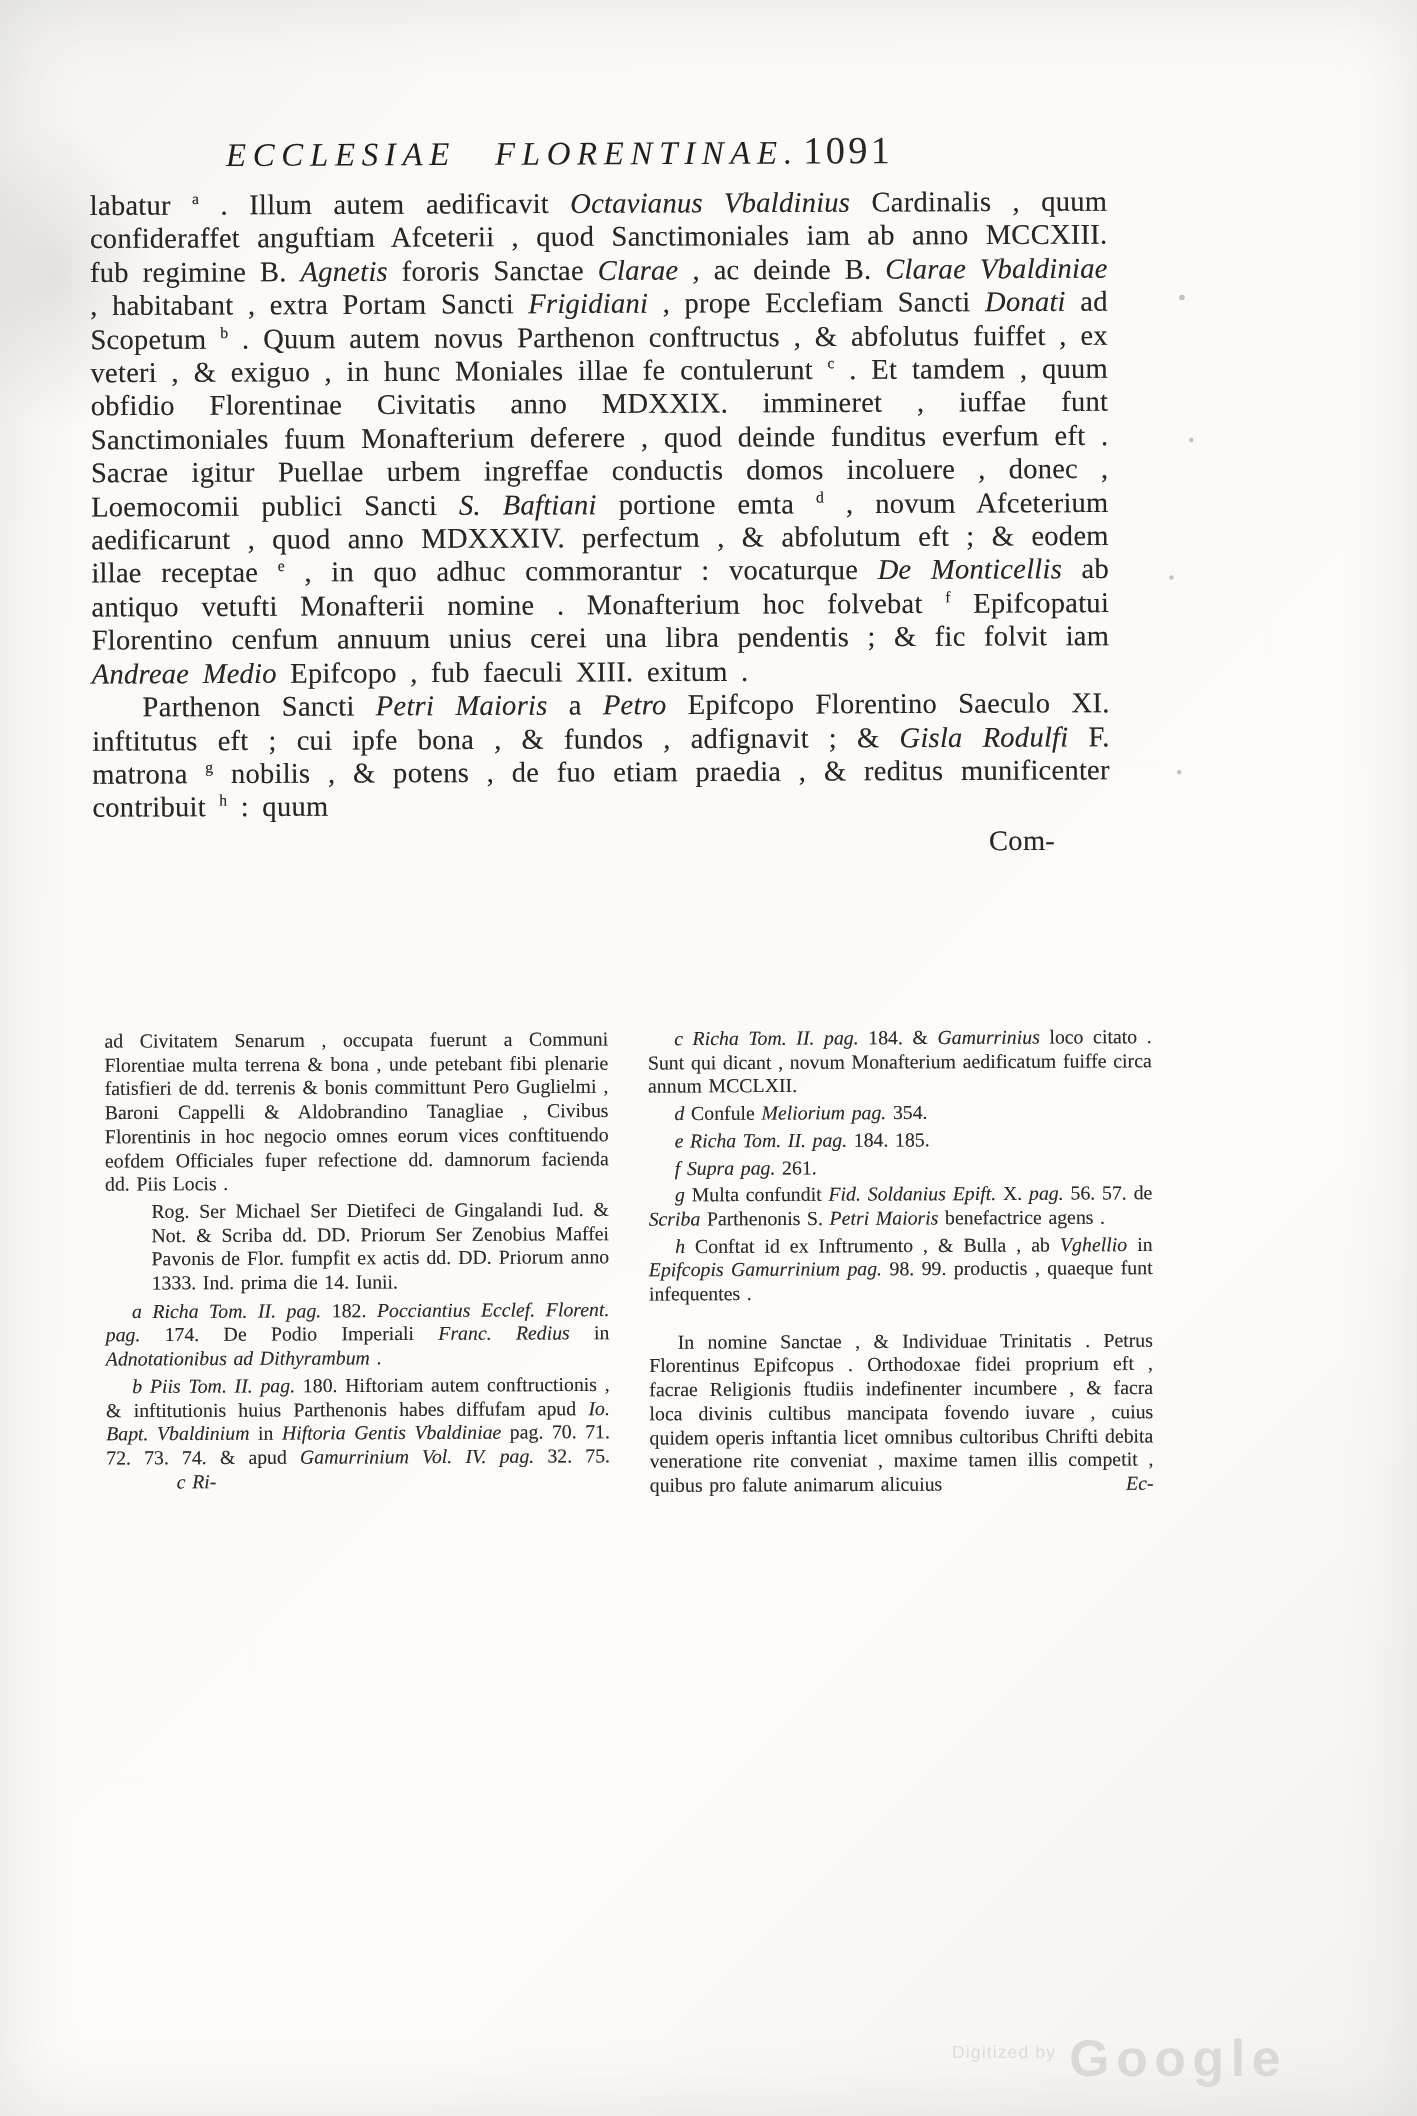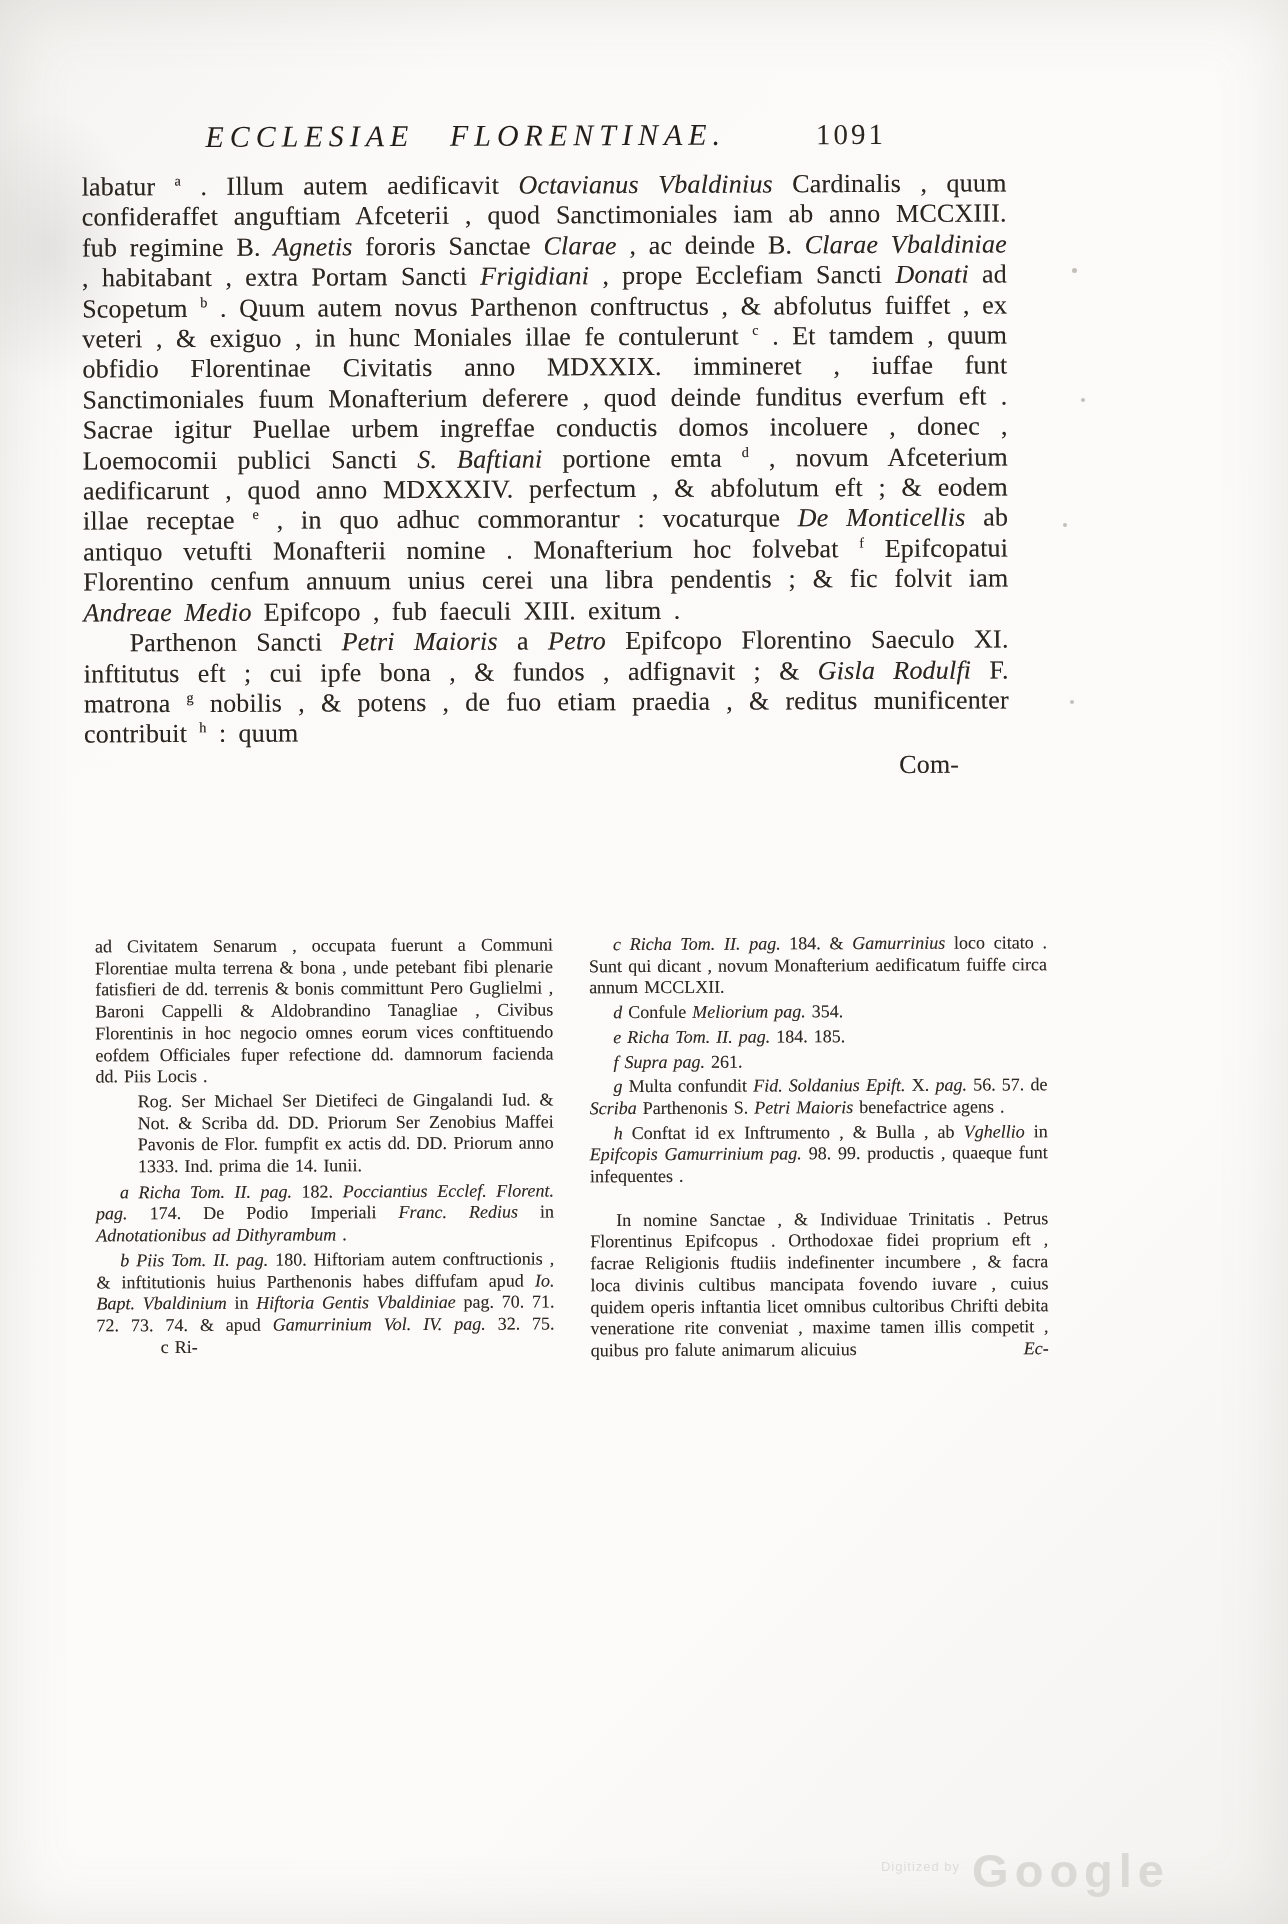--- a/index.html
+++ b/index.html
@@ -29,21 +29,21 @@
   .speck.s3 { left: 1063px; top: 523px; width: 4px; height: 4px; }
   .speck.s4 { left: 1070px; top: 700px; width: 4px; height: 4px; }
 
   .page-header { position: absolute; top: 118px; left: 85px; width: 925px; white-space: nowrap; }
   .running-title {
     display: inline-block; margin-left: 124px;
     font-style: italic;
     font-size: 30px; letter-spacing: 6px; word-spacing: 22px;
     color: #221e19;
   }
-  .page-number { display: inline-block; margin-left: 86px; font-size: 29px; letter-spacing: 3px; color: #2b2620; }
+  .page-number { display: inline-block; font-size: 35px; letter-spacing: 3px; color: #2b2620; }
 
   .body-text {
     position: absolute; top: 170px; left: 85px; width: 925px;
     font-size: 26px; line-height: 30.4px;
     text-align: justify; word-spacing: 5.5px; letter-spacing: .2px;
     color: #2b2620;
     text-shadow: 0 0 .4px rgba(40,34,28,.45);
   }
   .para { margin: 0; }
   .para.indented { text-indent: 46px; }
@@ -56,29 +56,29 @@
     font-size: 18px; line-height: 21.7px; text-align: justify;
     word-spacing: 1.5px;
     color: #2e2922;
     text-shadow: 0 0 .3px rgba(40,34,28,.4);
   }
   .fn-col { flex: 1 1 0; min-width: 0; }
   .fn { margin: 0 0 3px 0; }
   .fn-note { text-indent: 24px; }
   .fn-block-indent { margin-left: 42px; margin-bottom: 4px; }
   .fn-incipit { text-indent: 26px; margin-top: 22px; }
-  .fn-catch { margin-left: 64px; }
+  .fn-catch { font-style: italic; margin-left: 64px; }
   .fn-catch-r { float: right; font-style: italic; }
 
   .watermark {
     position: absolute; right: 118px; bottom: 26px;
     font-family: "Liberation Sans", sans-serif;
     white-space: nowrap;
   }
-  .wm-small { font-size: 13px; color: #dedcd8; letter-spacing: 1px; margin-right: 12px; vertical-align: 16px; }
+  .wm-small { font-size: 16px; color: #dedcd8; letter-spacing: 1px; margin-right: 12px; vertical-align: 16px; }
   .wm-google { font-size: 47px; letter-spacing: 6px; color: #dbd9d5; font-weight: bold; }
 </style>
 </head>
 <body>
 
 <div class="page">
   <div class="smudge"></div>
   <div class="speck s1"></div>
   <div class="speck s2"></div>
   <div class="speck s3"></div>

